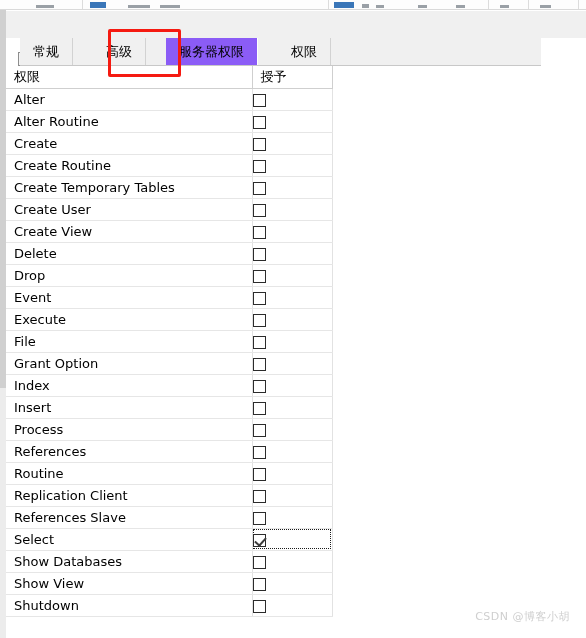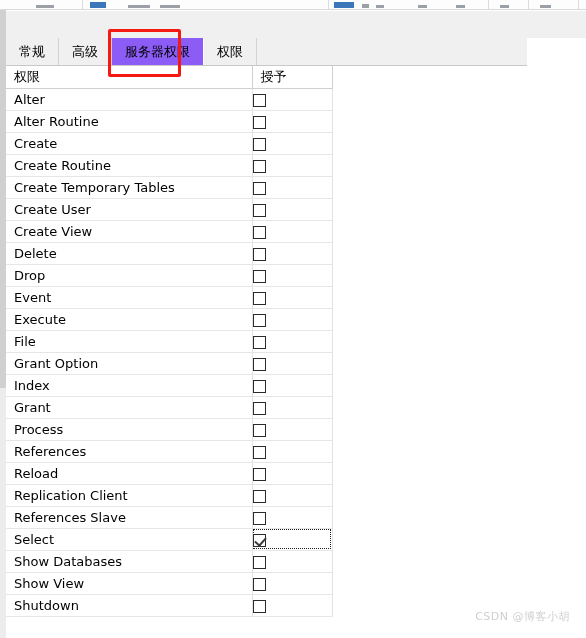--- a/index.html
+++ b/index.html
@@ -78,26 +78,27 @@
     border-top: 0;
   }
   .save-label {
     font-size: 13px; color: #000;
     font-family: "DejaVu Sans", "Liberation Sans", sans-serif;
     white-space: nowrap;
   }
 
   
   .tabbar {
-    position: absolute; left: 6px; top: 38px;
+    position: absolute; left: 20px; top: 38px;
     width: 521px; height: 28px;
     background: #f0f0f0;
     border-bottom: 1px solid #c8c8c8;
     display: flex;
     align-items: stretch;
+    gap: 20px;
   }
   .tab {
     display: flex; align-items: center; justify-content: center;
     padding: 0 13px;
     font-size: 13px; color: #000;
     font-family: "DejaVu Sans", "Liberation Sans", sans-serif;
     background: #f0f0f0;
     border-right: 1px solid #d2d2d2;
     white-space: nowrap;
     cursor: default;
@@ -335,39 +336,39 @@
             <td class="cell-grant"><span class="chk"></span></td>
           </tr>
           <tr>
             <td>
               <span class="cell-text">Index</span>
             </td>
             <td class="cell-grant"><span class="chk"></span></td>
           </tr>
           <tr>
             <td>
-              <span class="cell-text">Grant</span>
+              <span class="cell-text">Insert</span>
             </td>
             <td class="cell-grant"><span class="chk"></span></td>
           </tr>
           <tr>
             <td>
               <span class="cell-text">Process</span>
             </td>
             <td class="cell-grant"><span class="chk"></span></td>
           </tr>
           <tr>
             <td>
               <span class="cell-text">References</span>
             </td>
             <td class="cell-grant"><span class="chk"></span></td>
           </tr>
           <tr>
             <td>
-              <span class="cell-text">Reload</span>
+              <span class="cell-text">Routine</span>
             </td>
             <td class="cell-grant"><span class="chk"></span></td>
           </tr>
           <tr>
             <td>
               <span class="cell-text">Replication Client</span>
             </td>
             <td class="cell-grant"><span class="chk"></span></td>
           </tr>
           <tr>

